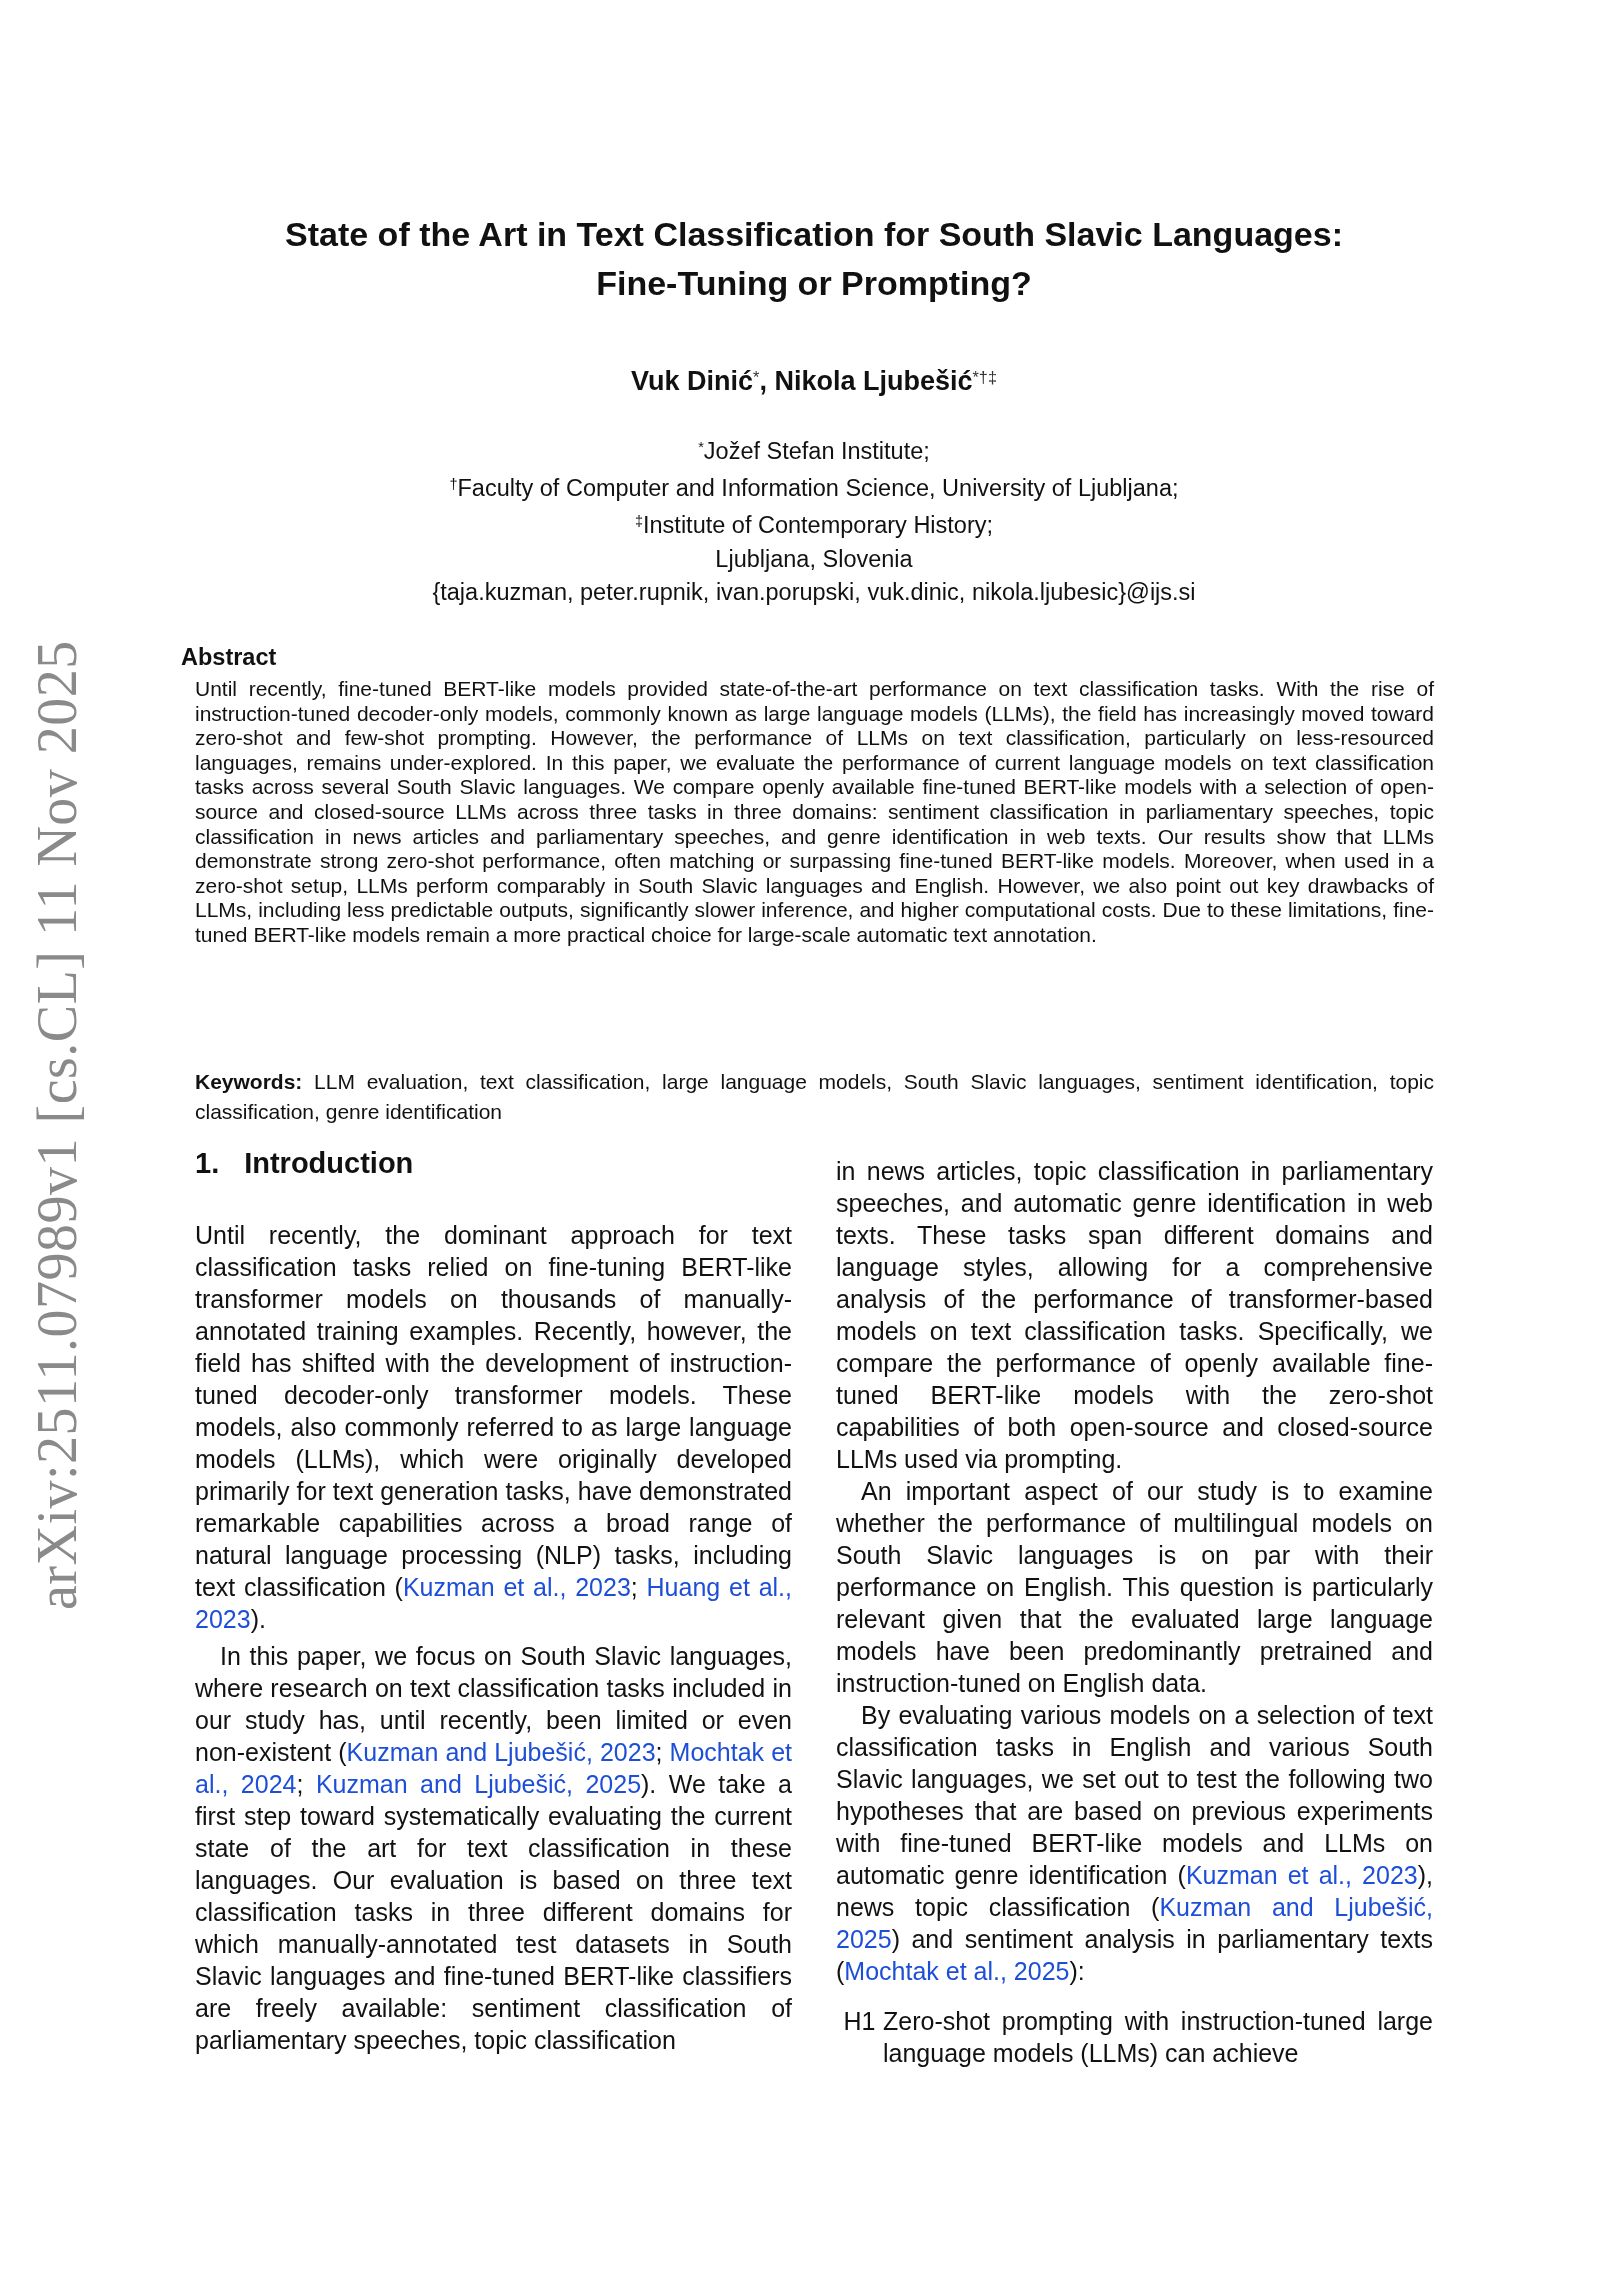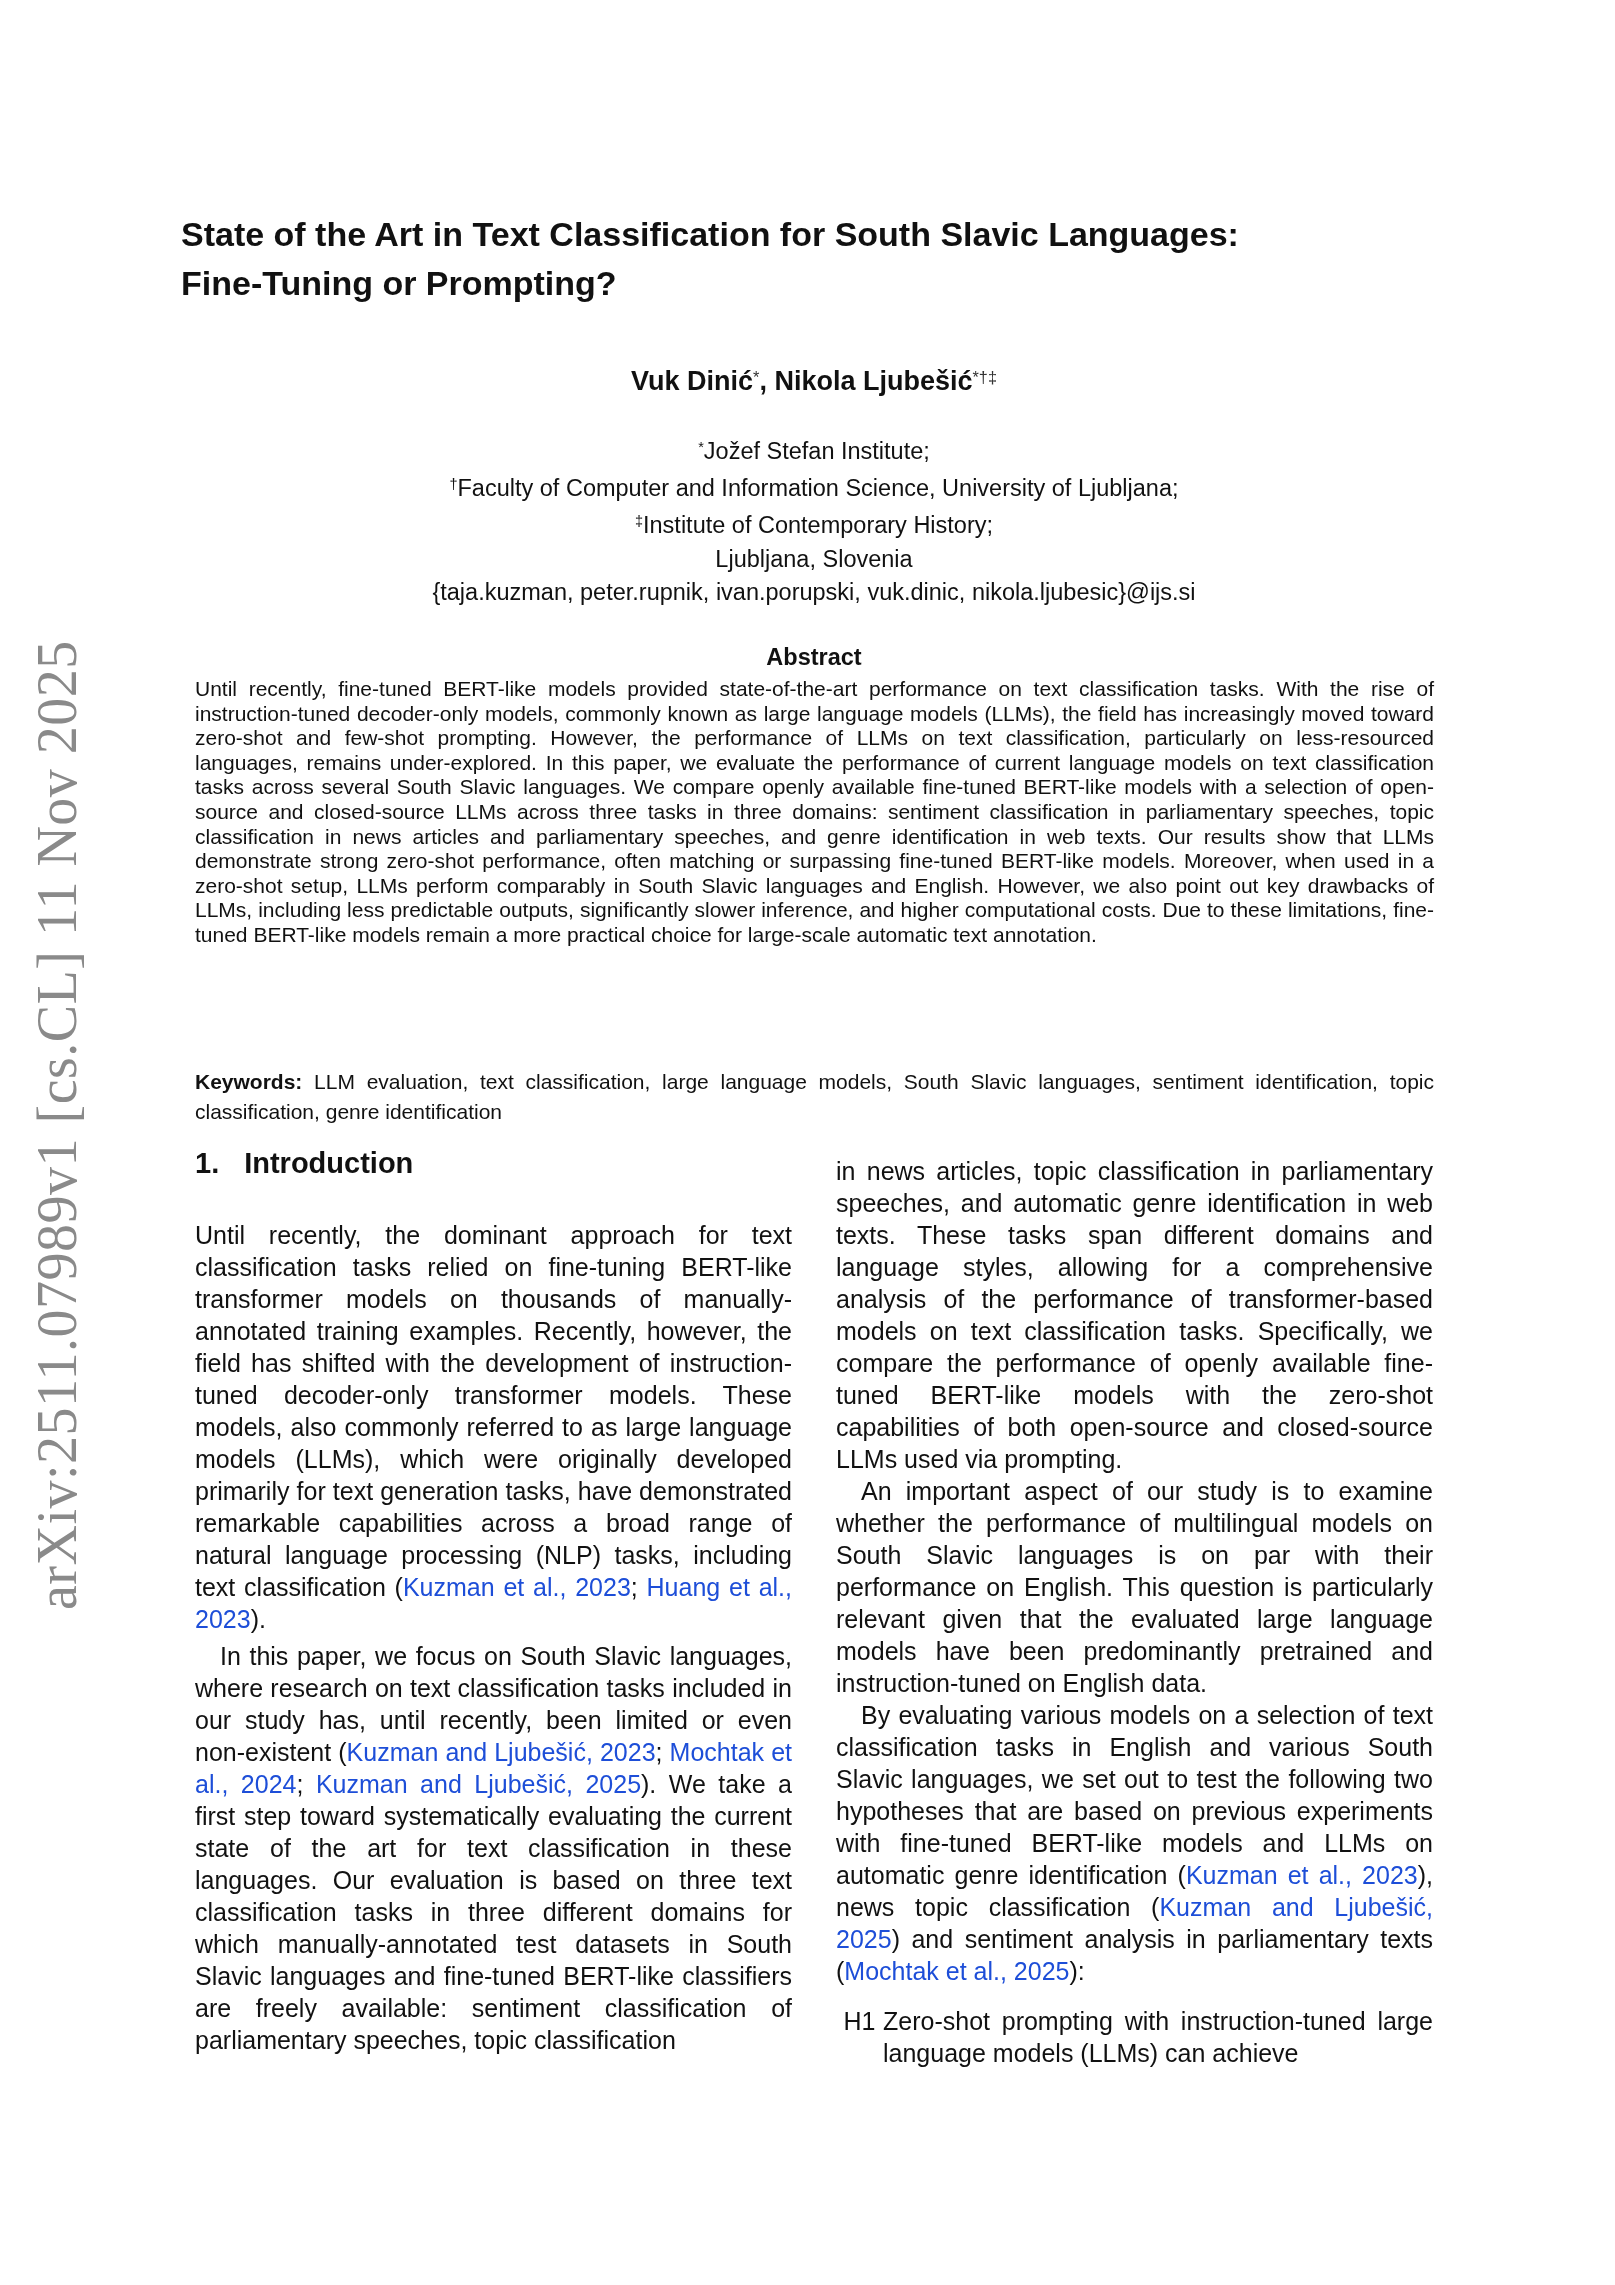--- a/index.html
+++ b/index.html
@@ -3,26 +3,26 @@
 <meta charset="utf-8">
 <style>
   html, body { margin: 0; padding: 0; background: #ffffff; }
   body { width: 1616px; height: 2285px; position: relative; overflow: hidden; font-family: "Liberation Sans", sans-serif; color: #111; }
   .arxiv-stamp {
     position: absolute; left: 25px; top: 1610px;
     transform: rotate(-90deg); transform-origin: left top;
     font-family: "Liberation Serif", serif; font-size: 56px; color: #8a8a8a;
     white-space: nowrap; letter-spacing: 0.5px;
   }
-  .title { position: absolute; left: 181px; width: 1266px; top: 210px; text-align: left; font-weight: bold; font-size: 34px; line-height: 49px; }
+  .title { position: absolute; left: 181px; width: 1266px; top: 210px; text-align: center; font-weight: bold; font-size: 34px; line-height: 49px; }
   .authors { position: absolute; left: 181px; width: 1266px; top: 360px; text-align: center; font-weight: bold; font-size: 27px; line-height: 34px; }
   .authors sup { font-weight: normal; font-size: 16.3px; vertical-align: 7.2px; color: #333; }
   .affil { position: absolute; left: 181px; width: 1266px; top: 431px; text-align: center; font-size: 23.5px; line-height: 33px; }
   .affil sup { font-size: 14.5px; vertical-align: 7.2px; }
-  .abstract-head { position: absolute; left: 181px; width: 1266px; top: 644px; text-align: center; font-weight: bold; font-size: 23.5px; }
+  .abstract-head { position: absolute; left: 181px; width: 1266px; top: 644px; font-weight: bold; font-size: 23.5px; }
   .abstract { position: absolute; left: 195px; width: 1239px; top: 677px; font-size: 21px; line-height: 24.6px; text-align: justify; }
   .abstract p { margin: 0; }
   .keywords { position: absolute; left: 195px; width: 1239px; top: 1067px; font-size: 21px; line-height: 30px; text-align: justify; }
   .keywords b { font-weight: bold; }
   .col { position: absolute; width: 597px; font-size: 25px; line-height: 32px; text-align: justify; }
   .col p { margin: 0; }
   .col-left { left: 195px; top: 1147px; }
   .col-right { left: 836px; top: 1155px; }
   .sec-head { font-weight: bold; font-size: 29px; margin: 0 0 40px 0; }
   .sec-head .num { margin-right: 25px; }

